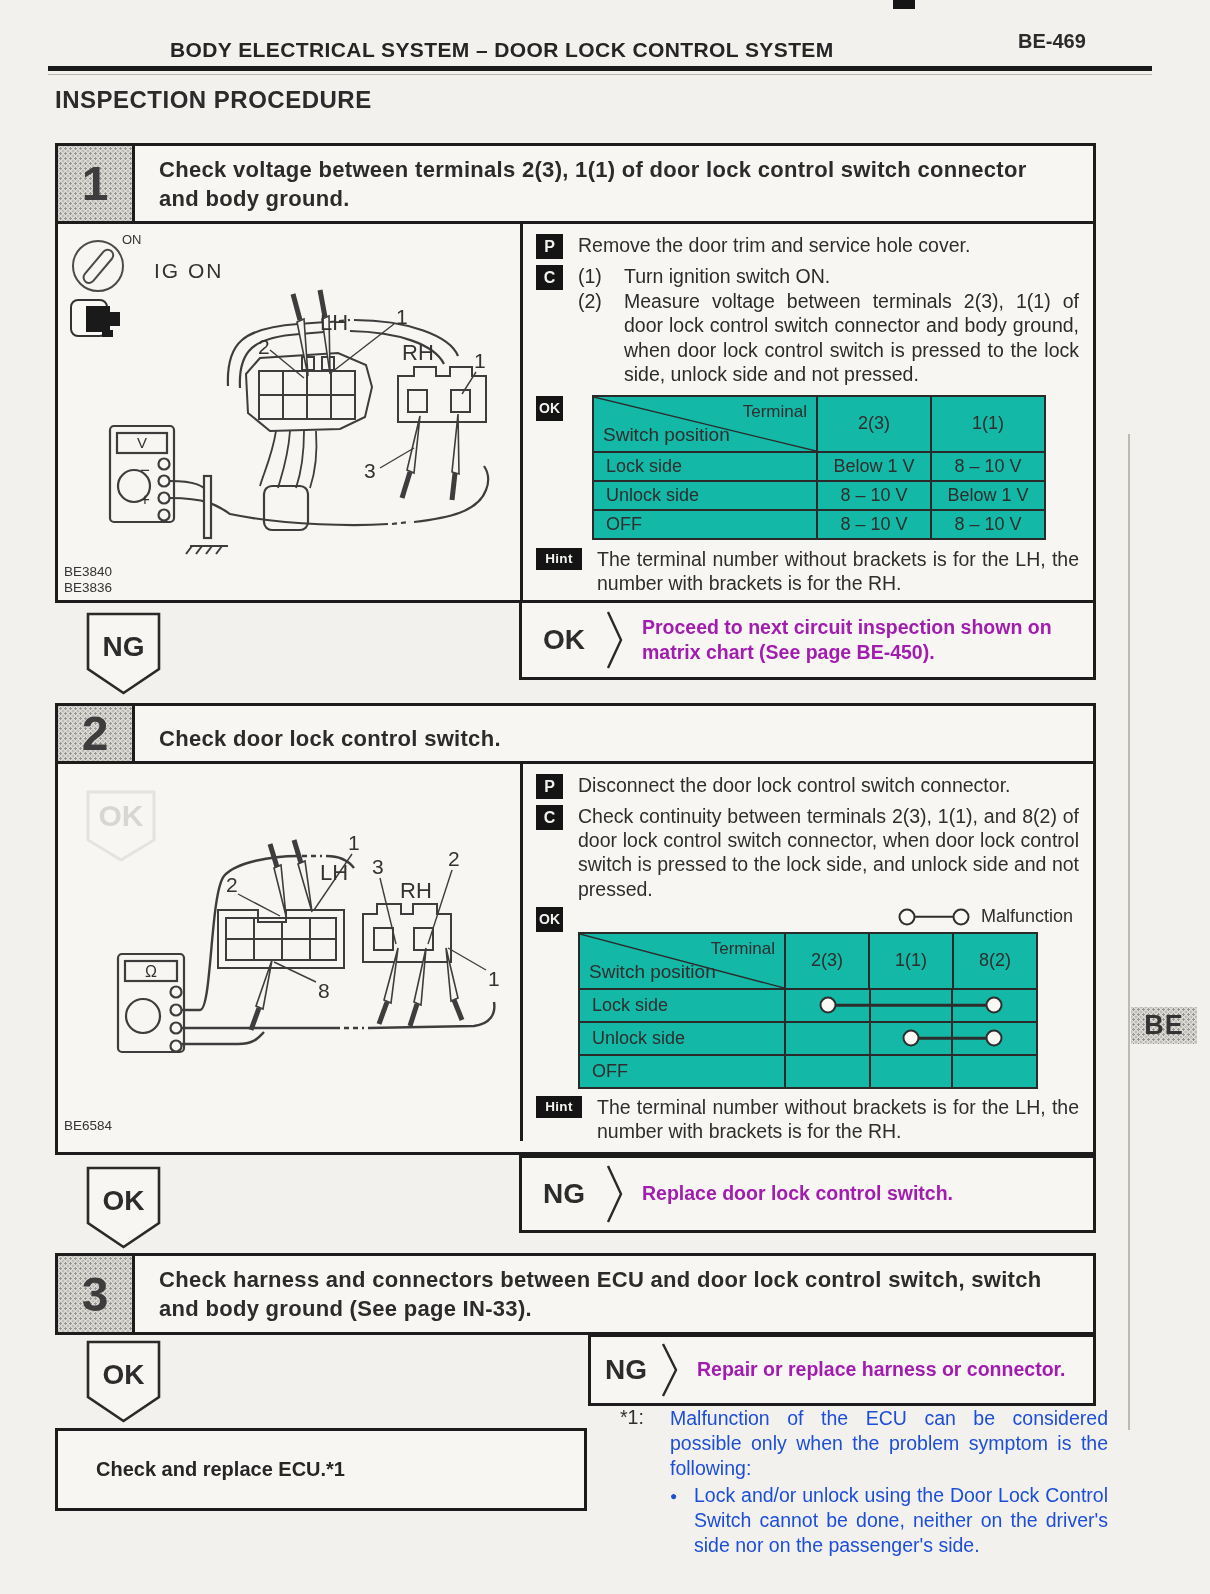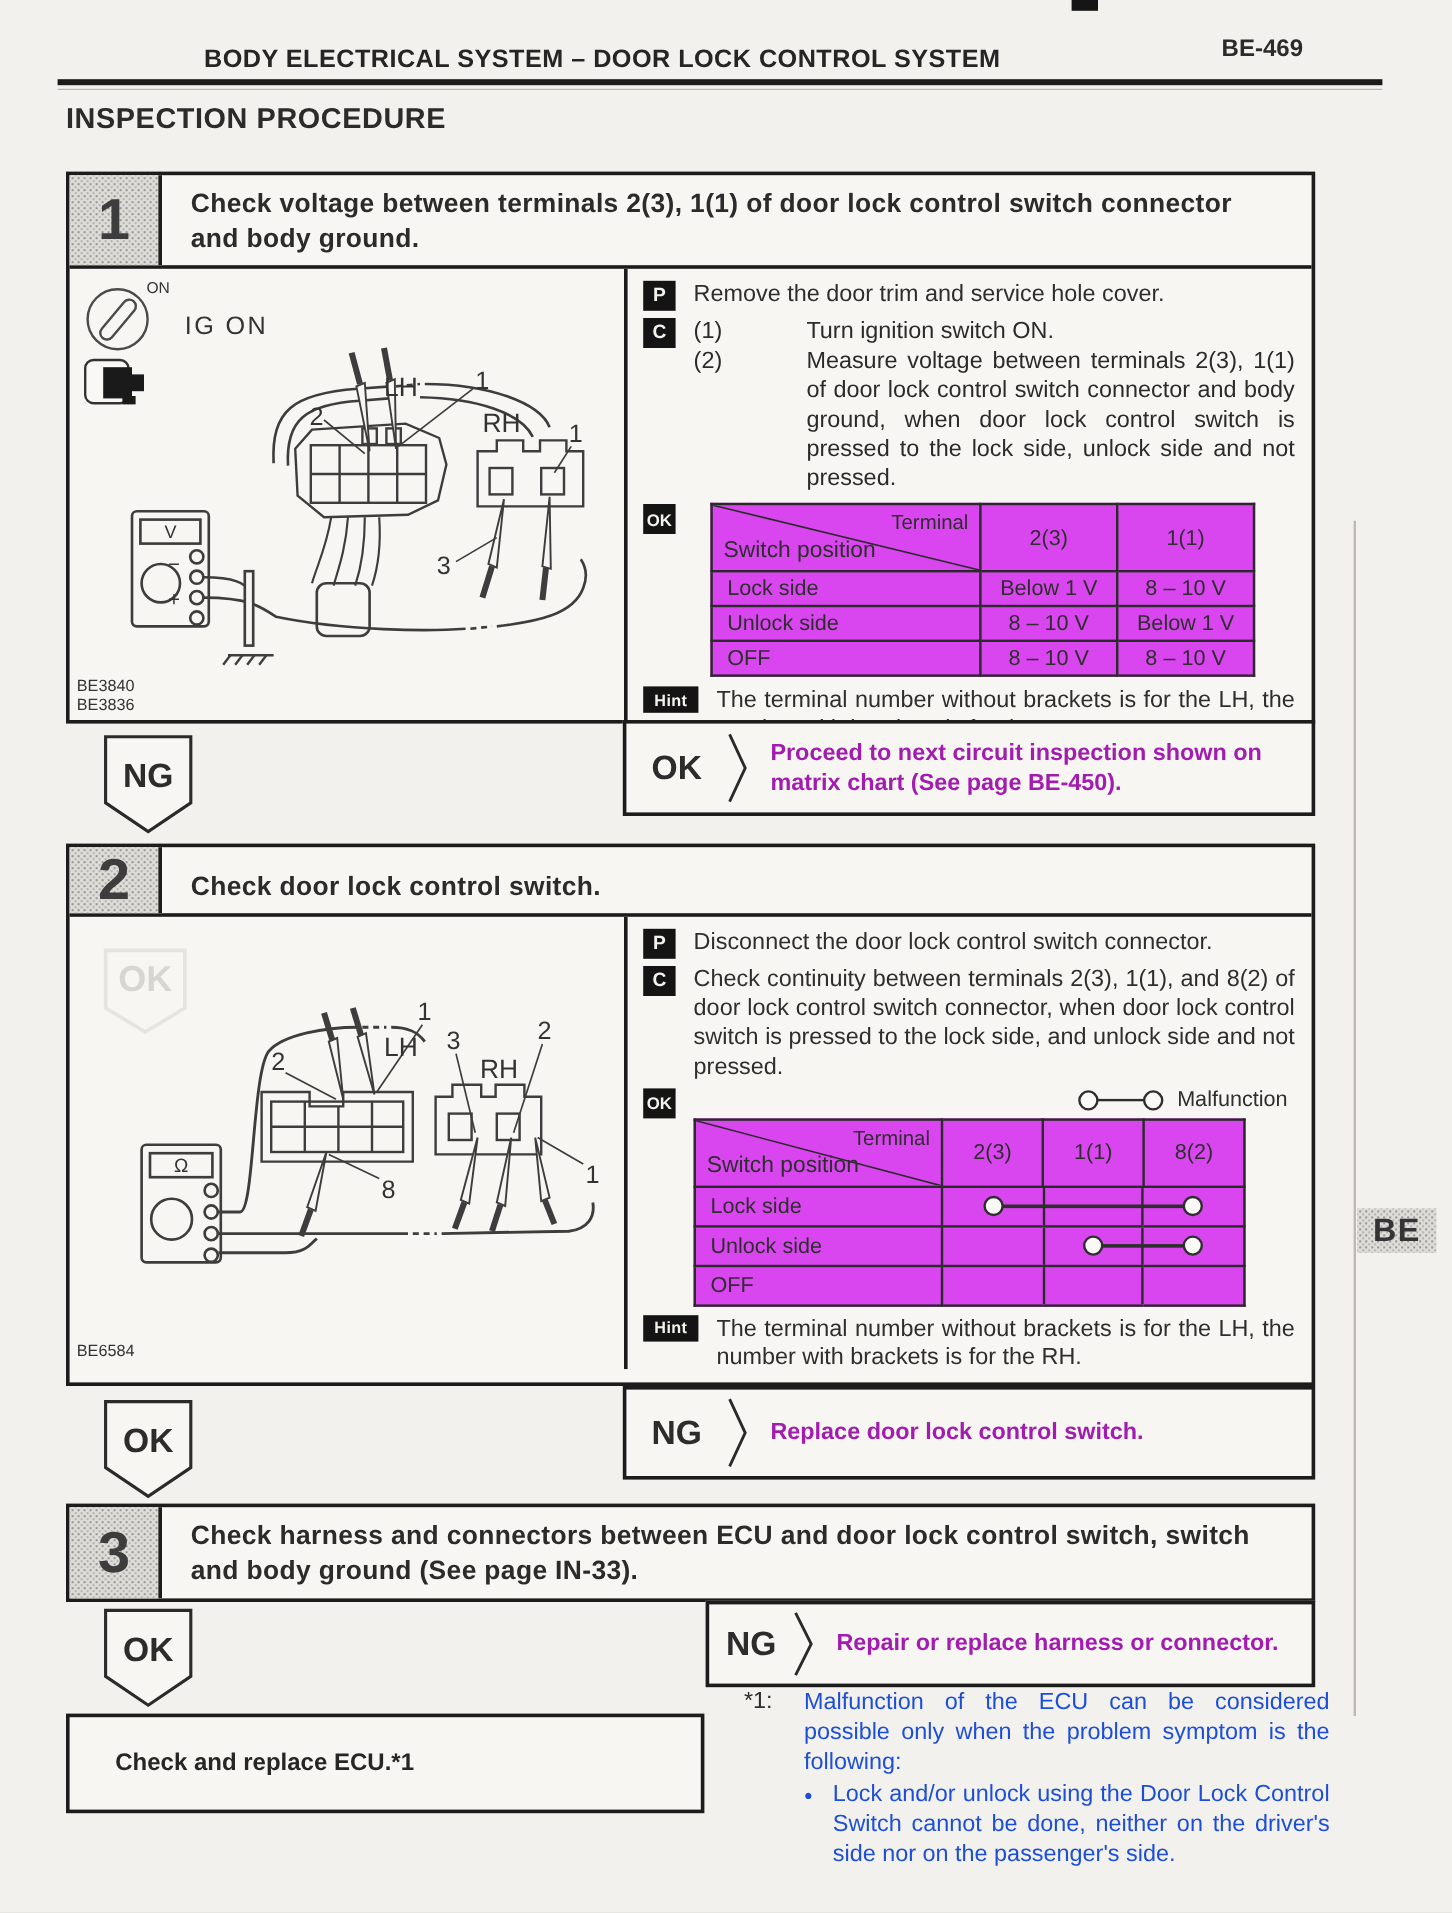--- a/index.html
+++ b/index.html
@@ -36,23 +36,23 @@
   .inst-panel{flex:1; border-left:3px solid #1c1c1c; padding:9px 14px 5px 13px; overflow:hidden;}
   .inst-row{display:flex; gap:15px; margin-bottom:5px;}
   .marker{flex:0 0 auto; min-width:27px; height:25px; padding:0 3px; box-sizing:border-box;
     background:#141414; color:#f3f2ef; font-weight:bold; font-size:16px;
     display:flex; align-items:center; justify-content:center; margin-top:1px;}
   .marker.hint-m{min-width:46px; height:22px; font-size:13.5px; letter-spacing:.3px;}
   .marker.ok-m{font-size:14px;}
   .inst-text{flex:1; font-size:19.5px; line-height:1.24; text-align:justify; color:#2e2e2e;}
   .num-item{display:flex; gap:12px; margin-bottom:1px;}
   .num-item .n{flex:0 0 34px; font-size:19.5px; line-height:1.24;}
-  .num-item .t{flex:1; font-size:19.5px; line-height:1.24; text-align:justify;margin-left:48px;}
+  .num-item .t{flex:1; font-size:19.5px; line-height:1.24; text-align:justify;}
   
-  table.spec{border-collapse:collapse; background:#d946ef; margin-left:14px;}
+  table.spec{border-collapse:collapse; background:#14b8a6; margin-left:14px;}
   table.spec th, table.spec td{border:2px solid #2a2a2a; font-weight:normal; font-size:18px; color:#2e2e2e;}
   table.spec td.lbl{padding:3px 12px; text-align:left;}
   table.spec td.val{text-align:center; padding:3px 4px;}
   .diag-cell{position:relative; padding:0; height:54px;}
   .diag-svg{position:absolute; inset:0; width:100%; height:100%;}
   .diag-top{position:absolute; top:5px; right:9px; font-size:17px;}
   .diag-bot{position:absolute; bottom:5px; left:9px; font-size:19px;}
   th.term{font-size:18px; text-align:center;}
   .cont-td{position:relative; padding:0; height:31px;
     background-image:linear-gradient(#2a2a2a,#2a2a2a),linear-gradient(#2a2a2a,#2a2a2a);

